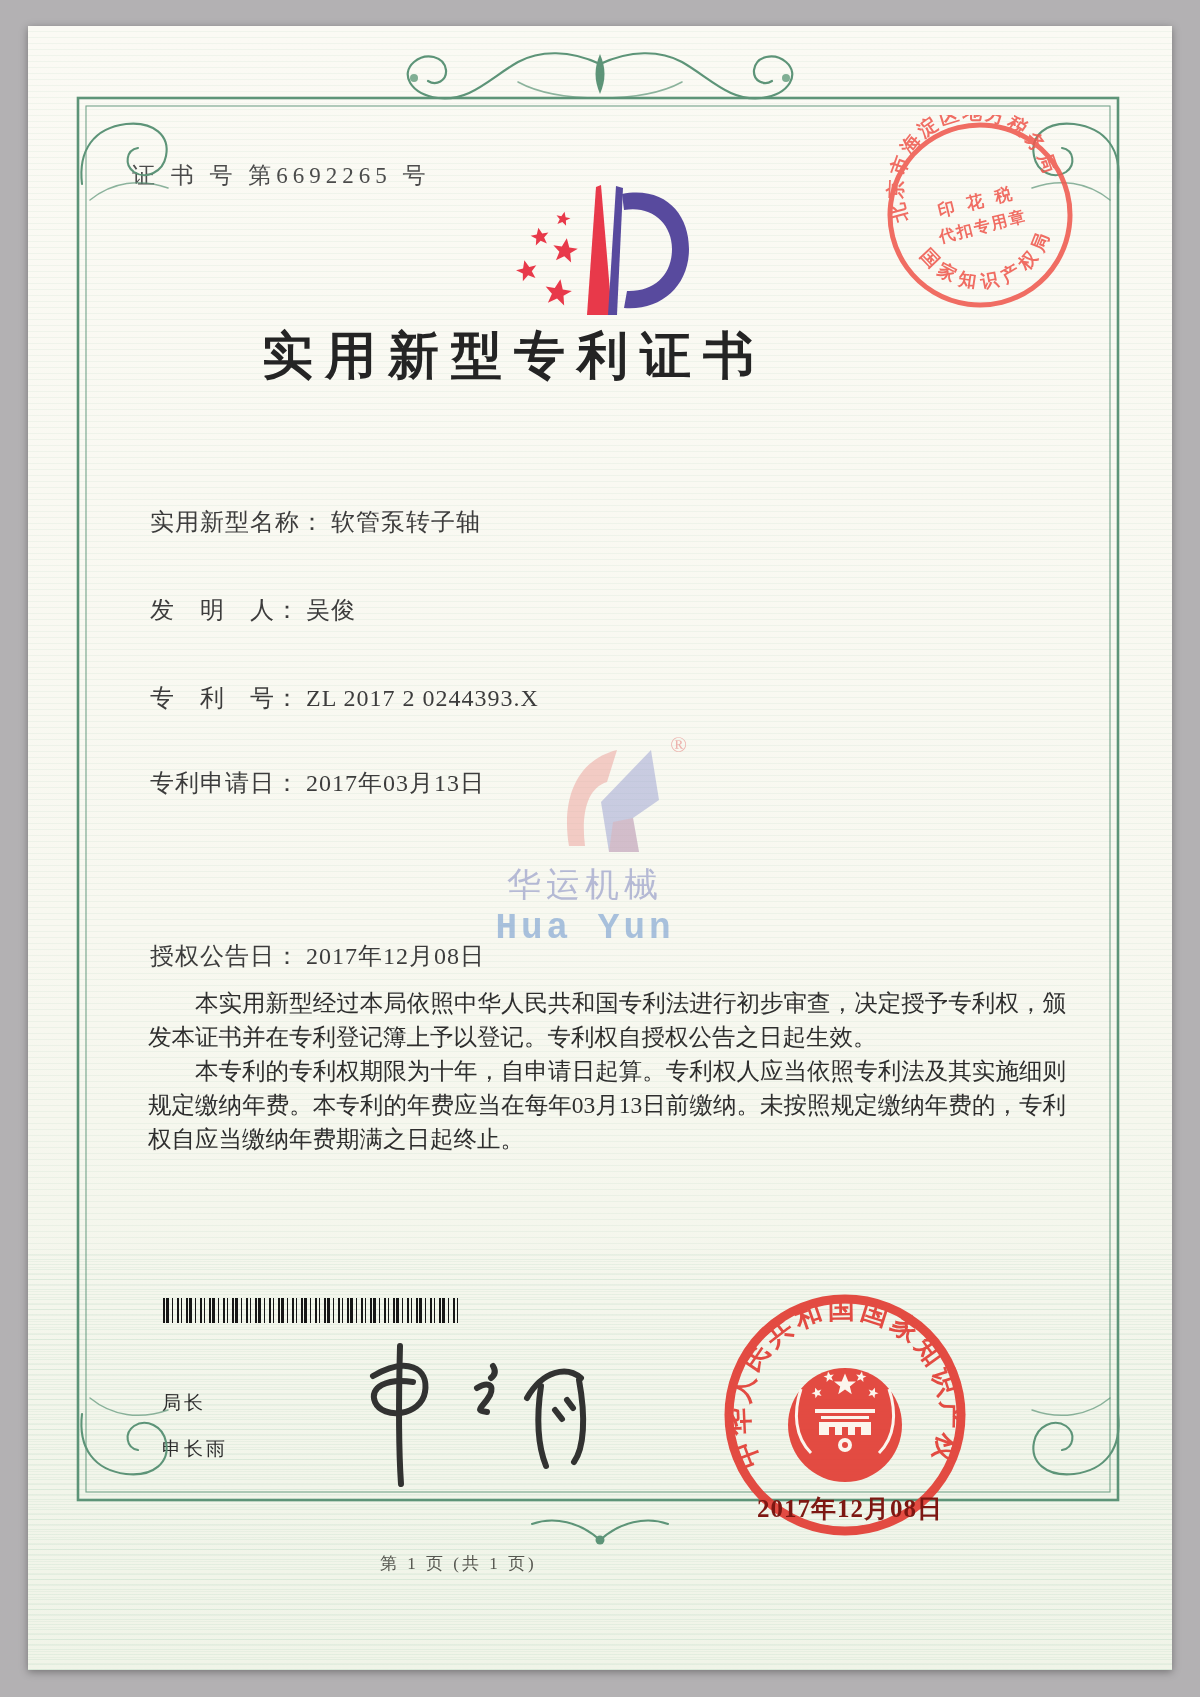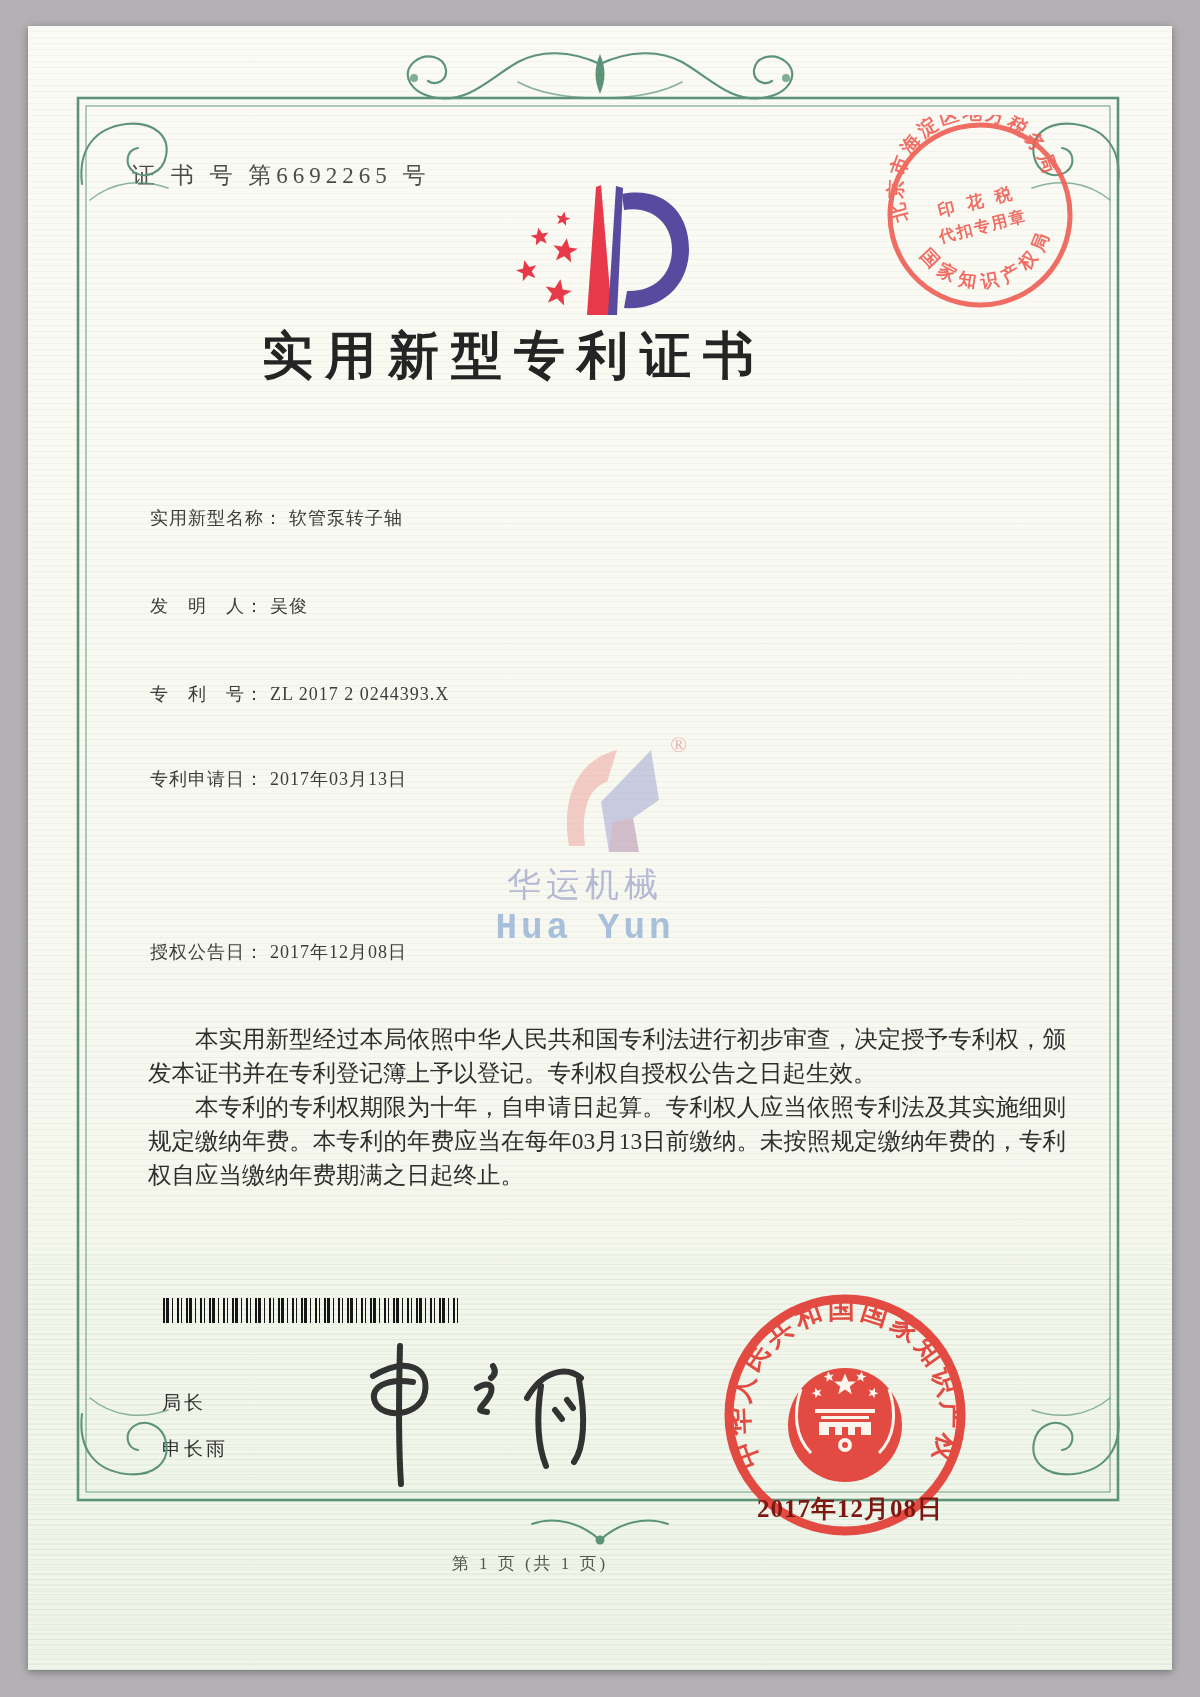--- a/index.html
+++ b/index.html
@@ -11,34 +11,34 @@
   .guilloche{position:absolute;left:0;top:0;width:100%;height:100%;
          background:repeating-linear-gradient(0deg,rgba(140,190,160,.10) 0 1px,transparent 1px 6px);
          pointer-events:none;}
   .guilloche-strong{position:absolute;left:0;bottom:0;width:100%;height:420px;
          background:repeating-linear-gradient(0deg,rgba(140,195,165,.14) 0 1px,transparent 1px 5px);
          pointer-events:none;}
   .abs{position:absolute;}
   .cert-number{left:132px;top:160px;font-size:23px;letter-spacing:5px;color:#4c4c4c;}
   .title{left:0;width:1028px;top:322px;text-align:center;font-size:51px;font-weight:bold;
          letter-spacing:12px;color:#242424;}
-  .field{left:150px;font-size:18px;color:#3c3c3c;letter-spacing:1px;white-space:nowrap;z-index:3;}
+  .field{left:150px;font-size:24px;color:#3c3c3c;letter-spacing:1px;white-space:nowrap;z-index:3;}
   .field .lab{margin-right:6px;}
   .paras{left:148px;top:986px;width:918px;font-size:23.5px;line-height:34px;color:#2e2e2e;
-         text-align:justify;z-index:3;margin-top:36px;}
+         text-align:justify;z-index:3;}
   .paras p{margin:0;text-indent:2em;}
   .barcode{left:163px;top:1298px;width:296px;height:25px;
      background:repeating-linear-gradient(90deg,
        #161616 0 2px,transparent 2px 3px,#161616 3px 6px,transparent 6px 9px,
        #161616 9px 10px,transparent 10px 14px,#161616 14px 16px,transparent 16px 18px,
        #161616 18px 19px,transparent 19px 23px);}
   .signer{left:162px;font-size:19px;color:#2c2c2c;font-family:"Liberation Sans","DejaVu Sans",sans-serif;letter-spacing:3px;}
   .seal-date{left:740px;top:1492px;width:220px;text-align:center;font-size:25px;color:#7d1712;
          letter-spacing:1px;z-index:6;font-weight:bold;}
-  .footer{left:380px;top:1552px;width:300px;text-align:center;font-size:17px;color:#55564f;letter-spacing:3px;}
+  .footer{left:380px;top:1552px;width:300px;font-size:17px;color:#55564f;letter-spacing:3px;}
   .wm{left:455px;top:738px;width:260px;height:200px;z-index:2;text-align:center;}
   .wm .cn{font-size:34px;letter-spacing:5px;color:rgba(128,134,192,.55);margin-top:2px;}
   .wm .en{font-size:36px;font-weight:bold;color:rgba(120,158,208,.62);
           font-family:Liberation Mono, monospace;letter-spacing:4px;}
   .wm .reg{position:absolute;right:28px;top:-6px;font-size:22px;color:rgba(232,150,145,.7);}
   svg text{font-family:"Liberation Serif","DejaVu Serif",serif;}
 </style>
 </head>
 <body>
 

